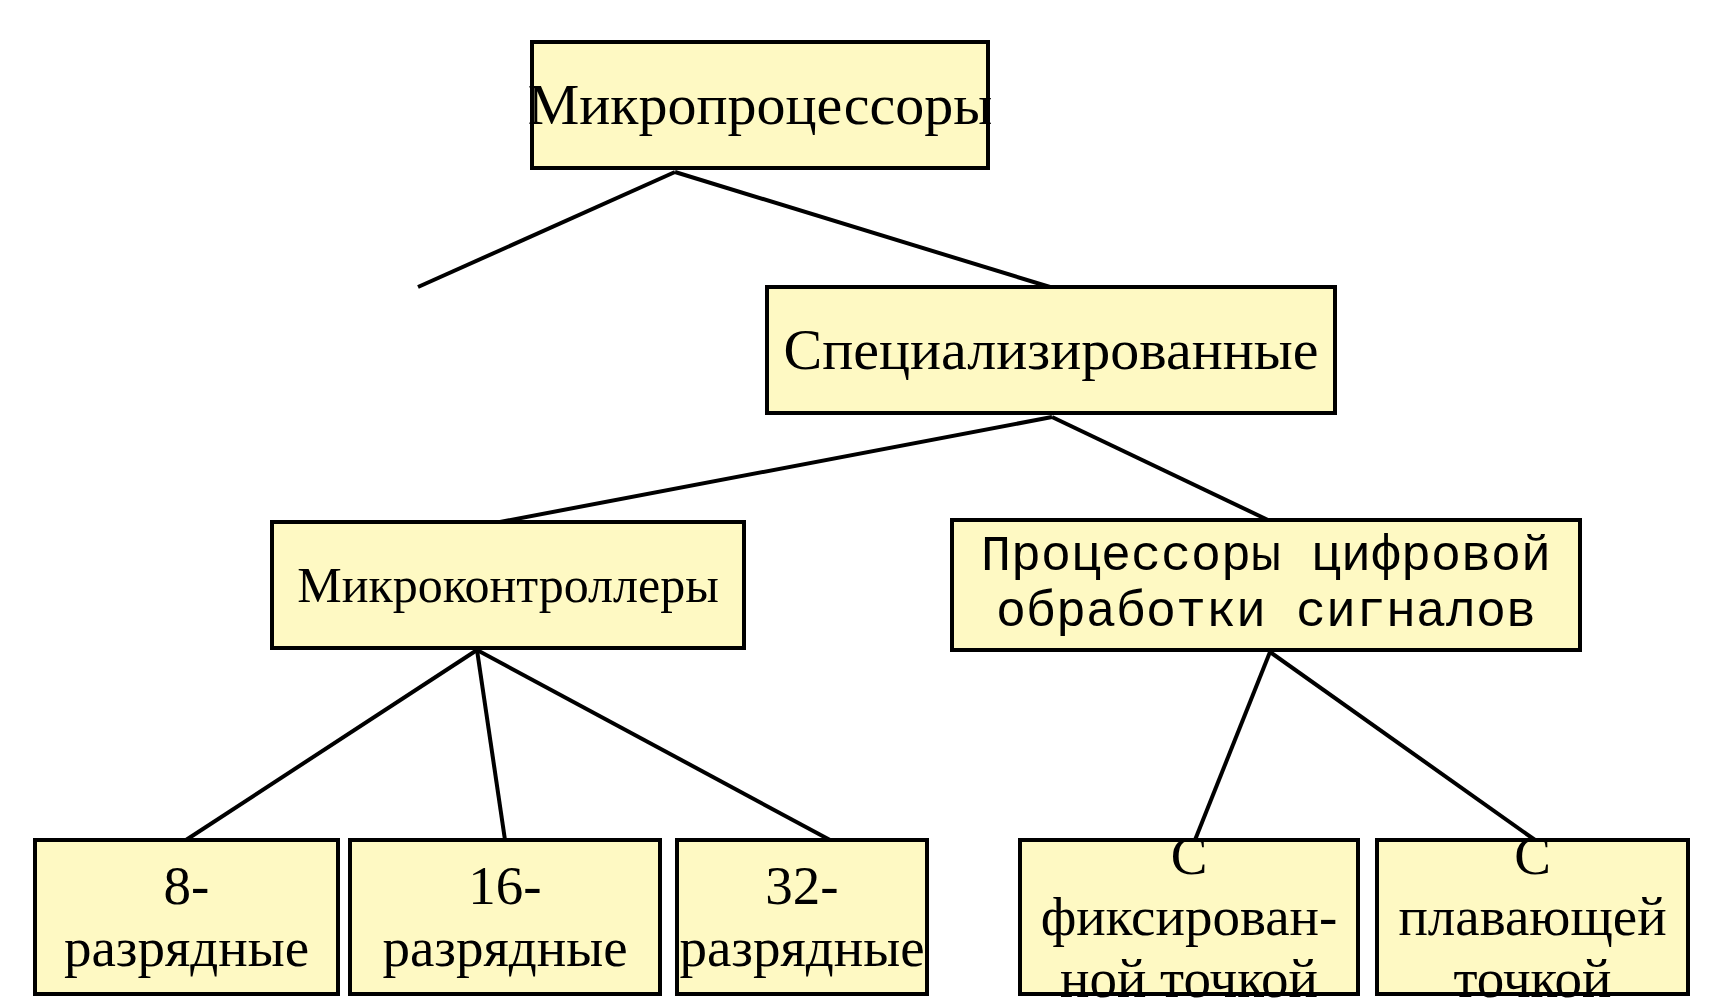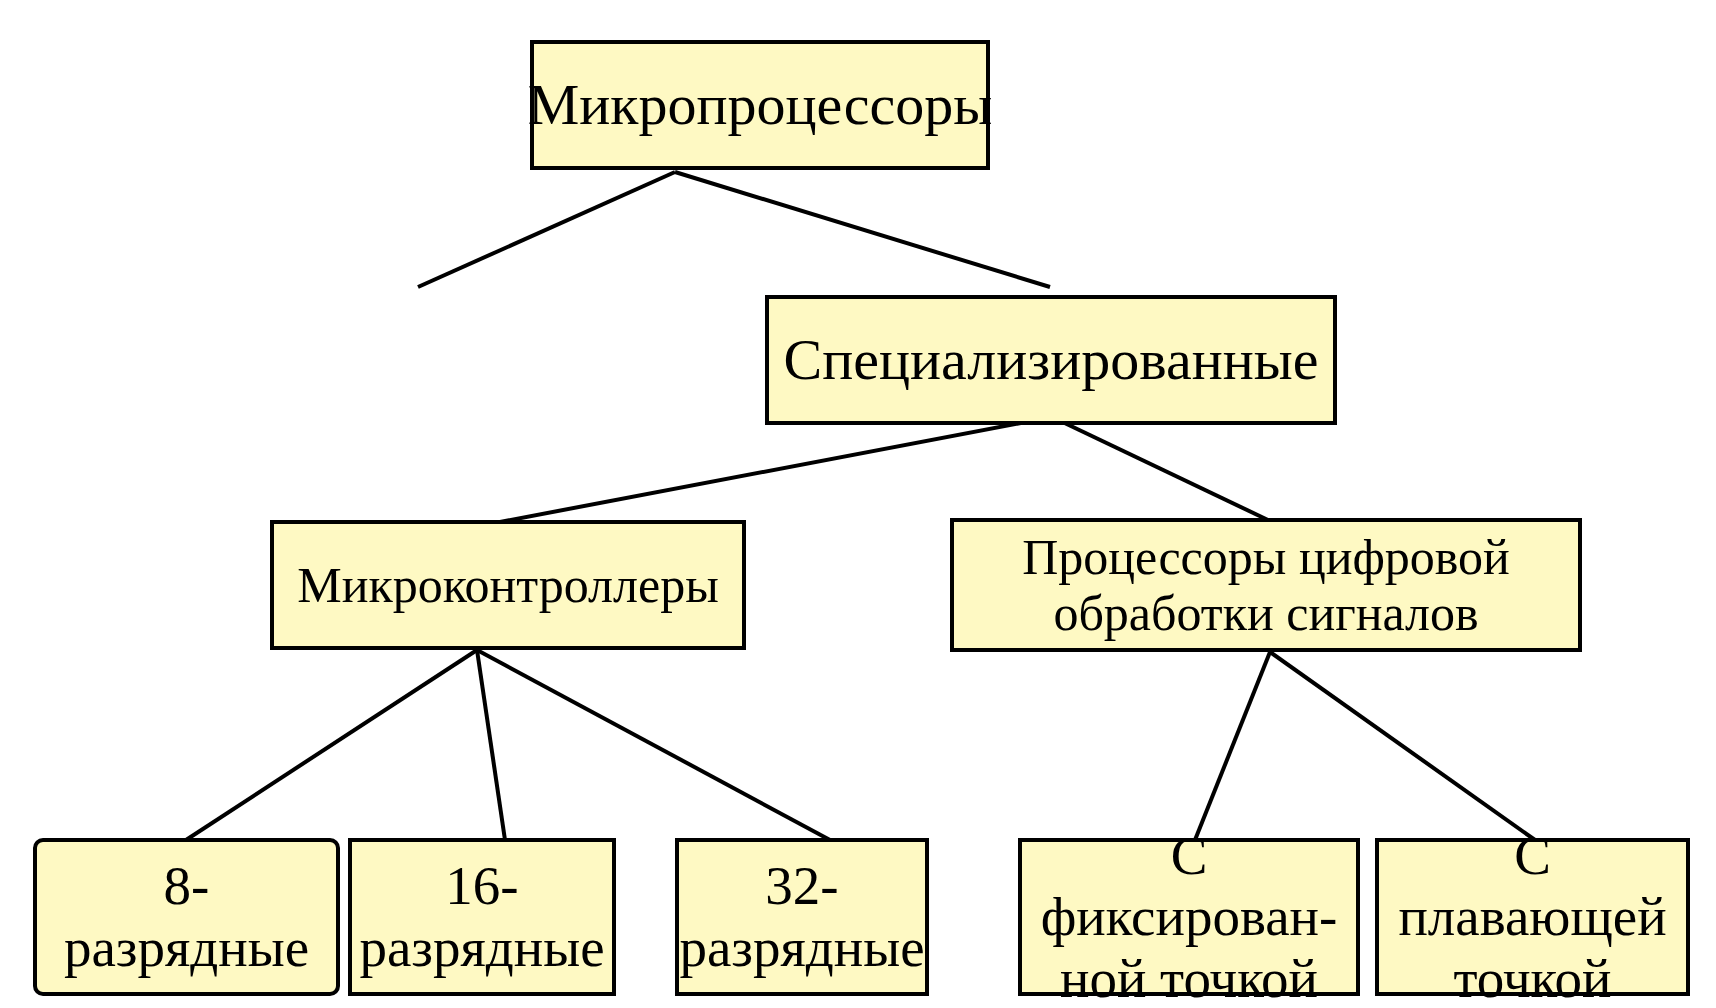--- a/index.html
+++ b/index.html
@@ -43,25 +43,25 @@
     display: block;
     white-space: pre-line;
     padding: 0 6px;
   }
   .lvl-1 { font-size: 58px; }
   .lvl-2 { font-size: 58px; }
   .lvl-3 { font-size: 50px; }
   .lvl-4 { font-size: 55px; }
   .node-root        { left: 530px;  top: 40px;  width: 460px; height: 130px; }
   .node-general     { left: 145px;  top: 285px; width: 566px; height: 130px; }
-  .node-special     { left: 765px;  top: 285px; width: 572px; height: 130px; margin-top: 10px; }
+  .node-special     { left: 765px;  top: 285px; width: 572px; height: 130px; }
   .node-mcu         { left: 270px;  top: 520px; width: 476px; height: 130px; }
-  .node-dsp         { left: 950px;  top: 518px; width: 632px; height: 134px; }
-  .node-8bit        { left: 33px;   top: 838px; width: 307px; height: 158px; border-radius: 10px; }
-  .node-16bit       { left: 348px;  top: 838px; width: 268px; height: 158px; }
+  .node-dsp         { left: 950px;  top: 518px; width: 632px; height: 134px; font-family: Liberation Mono, monospace; }
+  .node-8bit        { left: 33px;   top: 838px; width: 307px; height: 158px; }
+  .node-16bit       { left: 348px;  top: 838px; width: 314px; height: 158px; }
   .node-32bit       { left: 675px;  top: 838px; width: 254px; height: 158px; }
   .node-fixed       { left: 1018px; top: 838px; width: 342px; height: 158px; }
   .node-float       { left: 1375px; top: 838px; width: 315px; height: 158px; }
 </style>
 </head>
 <body>
 
 <div id="diagram-root">
 
   <svg id="connector-layer" viewBox="0 0 1716 1008" width="1716" height="1008" xmlns="http://www.w3.org/2000/svg">

